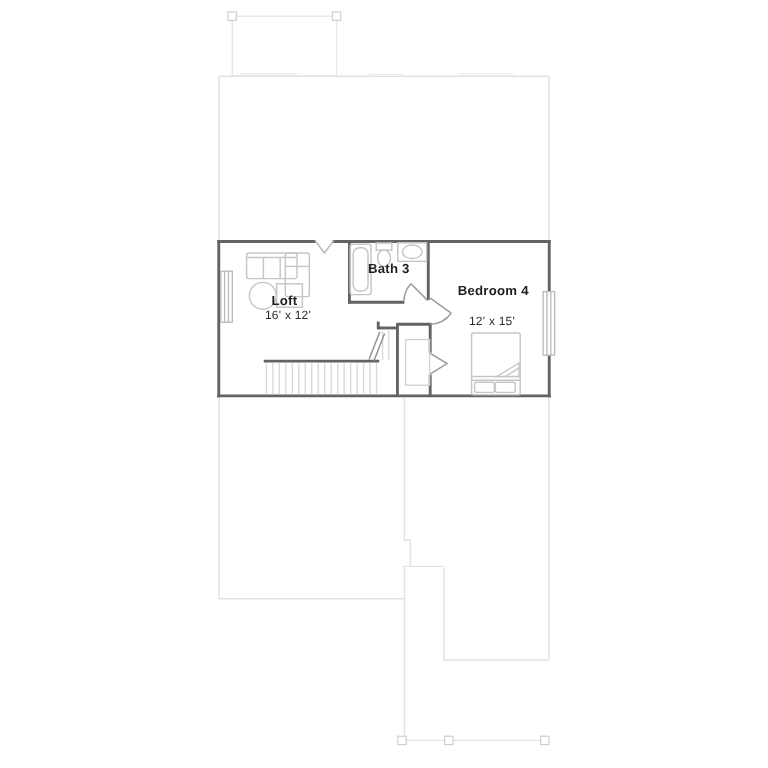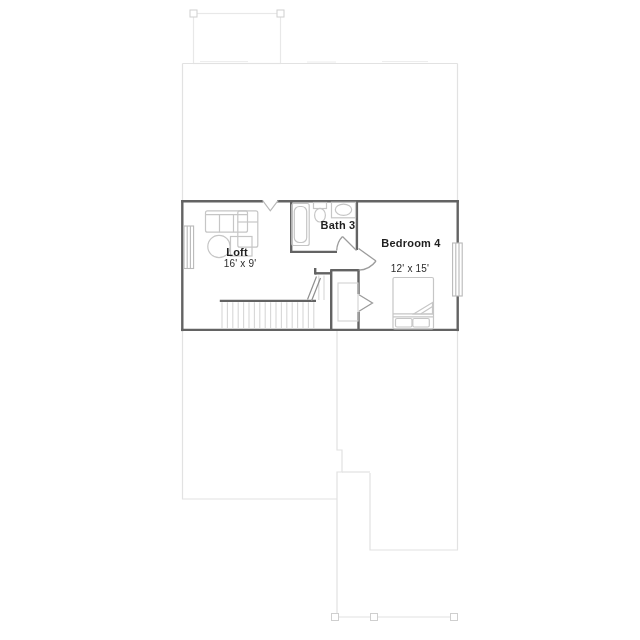--- a/index.html
+++ b/index.html
@@ -16,21 +16,21 @@
     transform:translate(-50%,-50%);
     color:#1f1f1f;
     white-space:nowrap;
     font-family:"Liberation Sans", sans-serif;
     line-height:1;
   }
   .room-name{font-size:11px;font-weight:700;letter-spacing:.2px;}
   .room-dims{font-size:10px;font-weight:400;color:#2b2b2b;letter-spacing:.2px;}
   .lbl-loft-name{left:237px;top:252px;text-align:right;}
   .lbl-loft-dims{left:240px;top:264px;}
-  .lbl-bath-name{left:324px;top:225px;padding-left:28px;}
+  .lbl-bath-name{left:324px;top:225px;}
   .lbl-bedroom-name{left:411px;top:243px;}
   .lbl-bedroom-dims{left:410px;top:269px;}
 </style>
 </head>
 <body>
 
 <div id="canvas">
 
   <svg id="plan-svg" width="640" height="640" viewBox="0 0 640 640">
 
@@ -169,20 +169,20 @@
         <path d="M187.2,226 V268.5 M190.4,226 V268.5" fill="none"></path>
       </g>
       <g>
         <rect x="452.6" y="243" width="9.6" height="53"></rect>
         <path d="M455.8,243 V296 M459,243 V296" fill="none"></path>
       </g>
     </g>
   </svg>
 
   <div class="lbl room-name lbl-loft-name">Loft</div>
-  <div class="lbl room-dims lbl-loft-dims">16' x 9'</div>
+  <div class="lbl room-dims lbl-loft-dims">16' x 12'</div>
 
   <div class="lbl room-name lbl-bath-name">Bath 3</div>
 
   <div class="lbl room-name lbl-bedroom-name">Bedroom 4</div>
   <div class="lbl room-dims lbl-bedroom-dims">12' x 15'</div>
 
 </div>
 
 </body></html>

